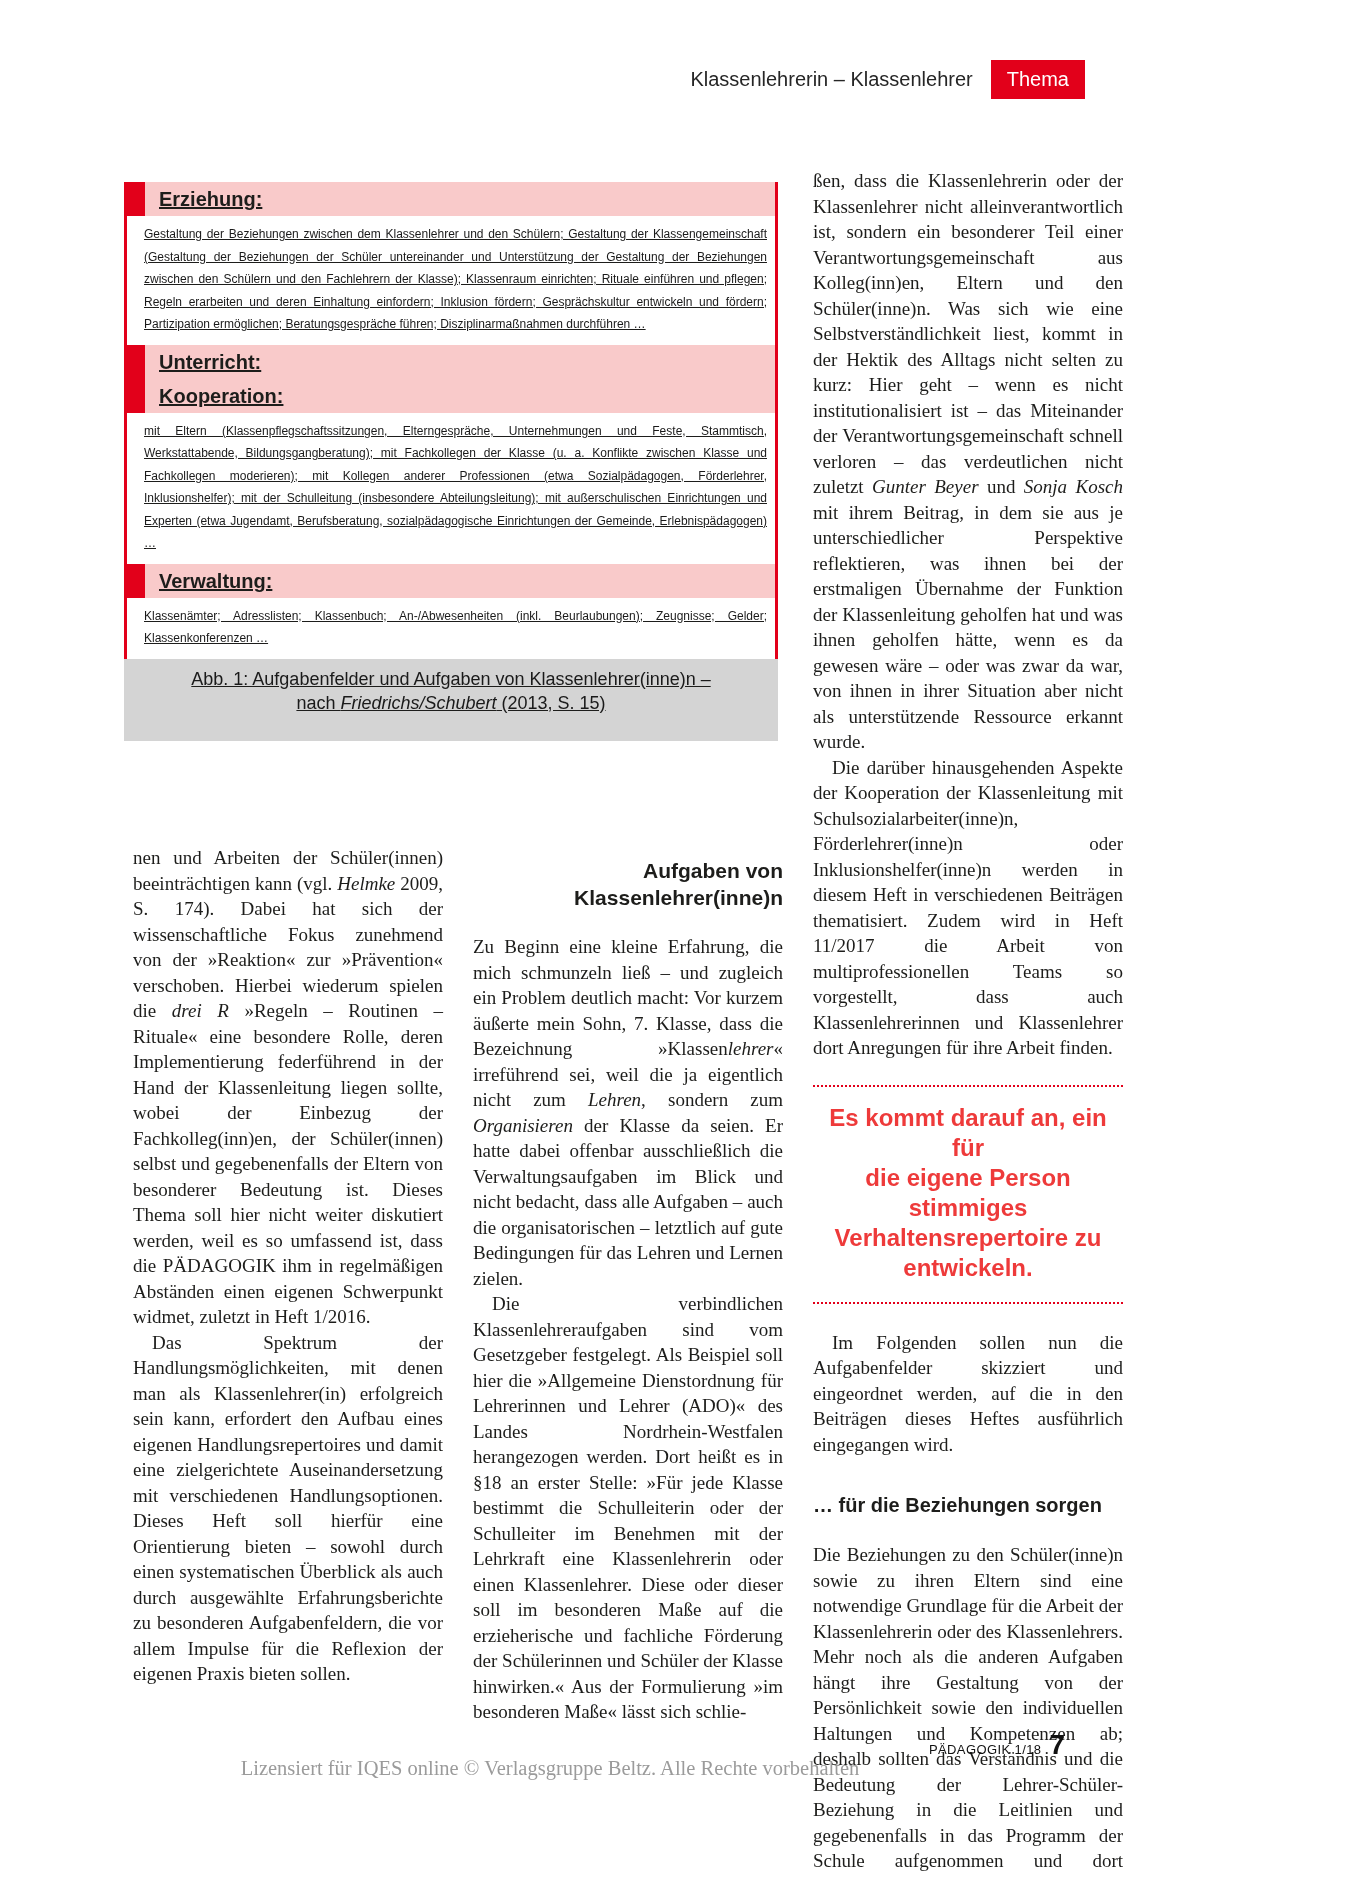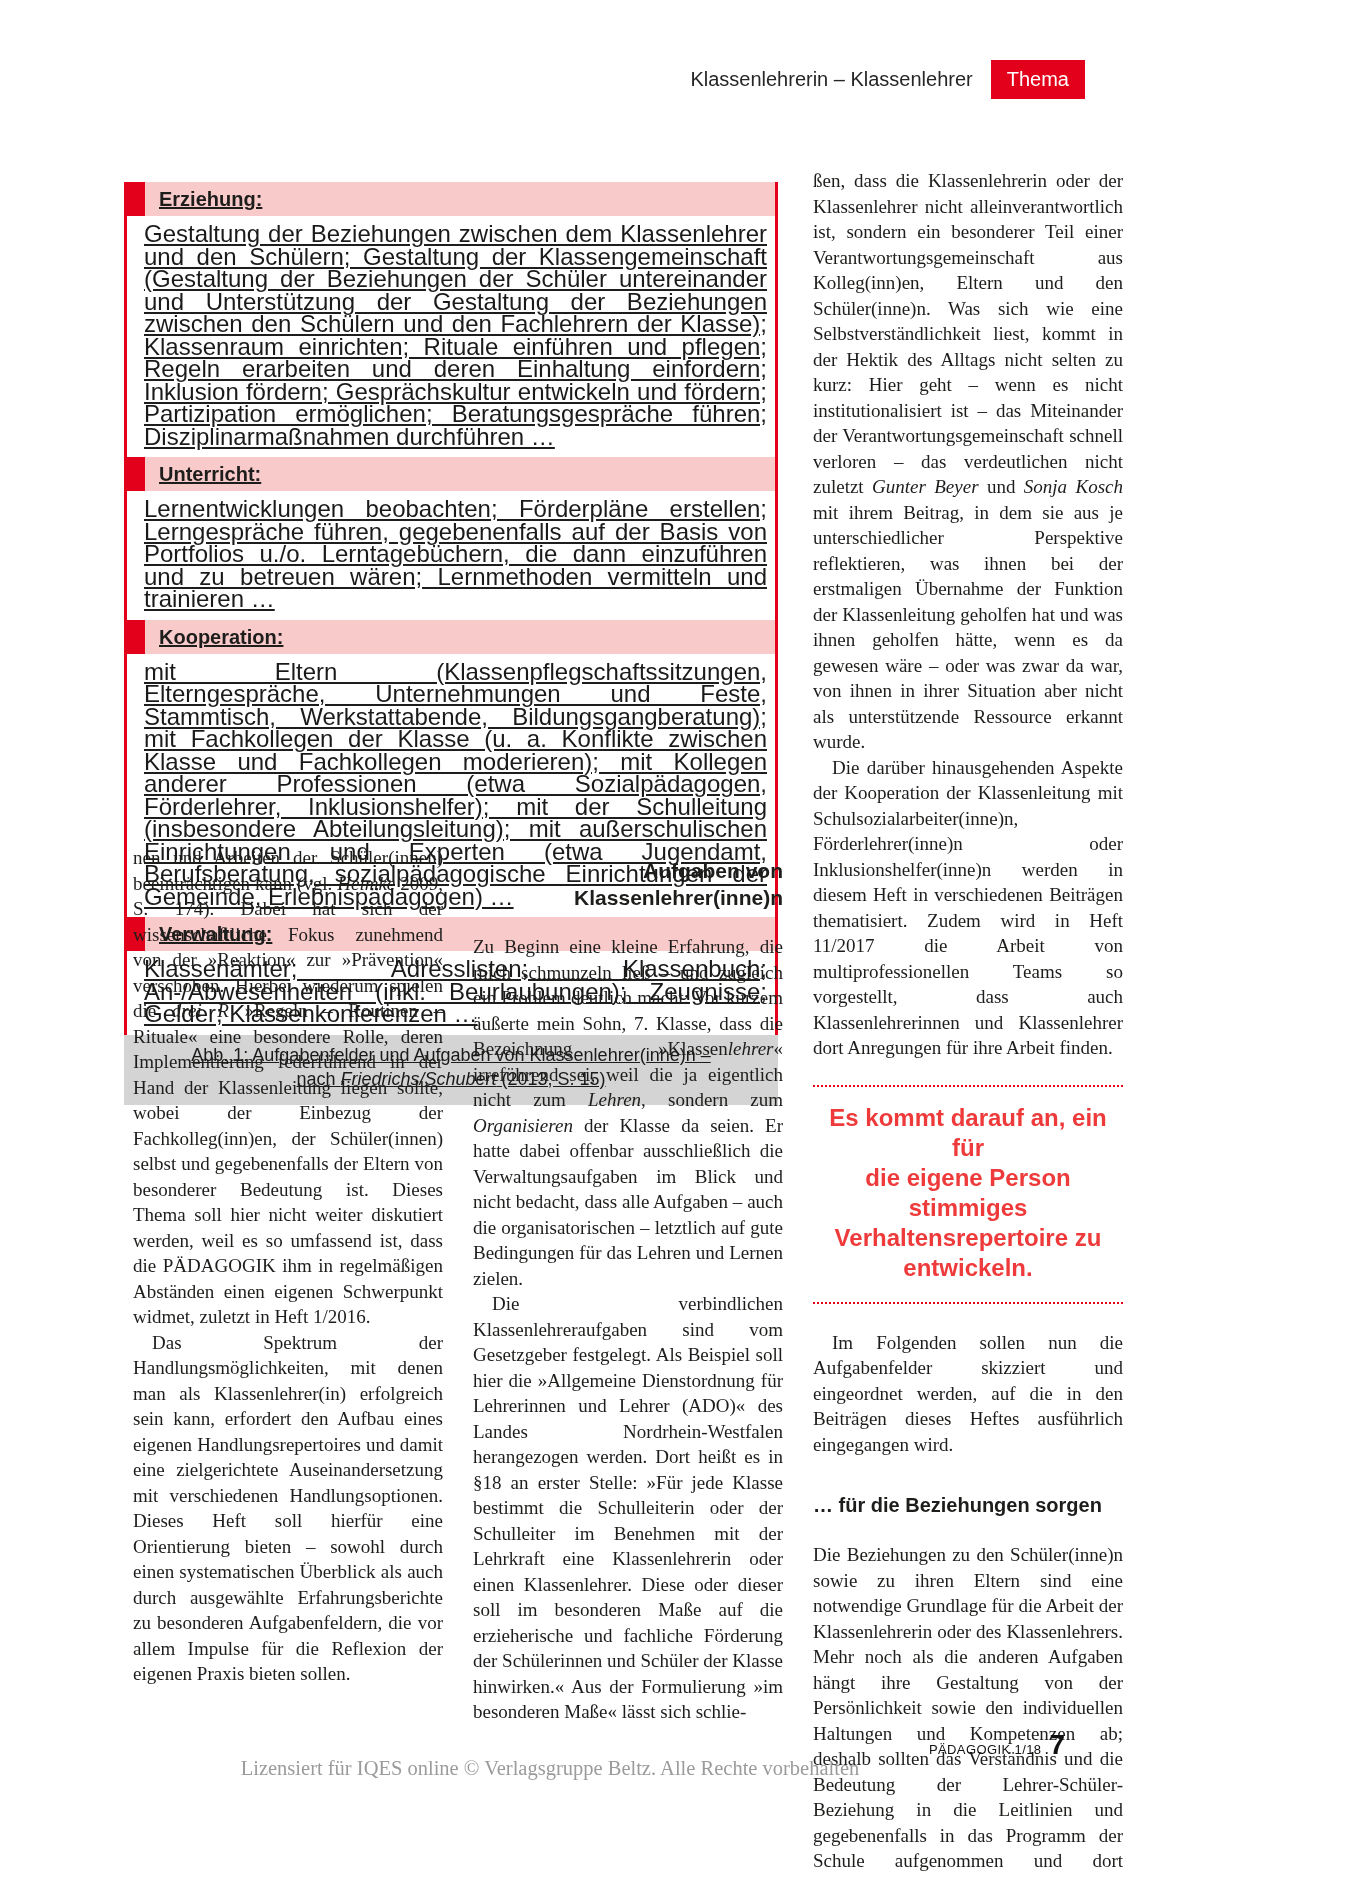--- a/index.html
+++ b/index.html
@@ -48,29 +48,29 @@
     padding:5px 10px 5px 32px;
     font-weight:bold;font-size:20px;line-height:24px;
   }
   .fig-tab{
     position:absolute;left:-3px;top:0;
     width:21px;height:100%;
     background:var(--accent-red);
   }
   .fig-body{
     padding:7px 8px 9px 17px;
-    font-size:24px;line-height:22.5px;
+    font-size:12px;line-height:22.5px;
     text-align:justify;
     color:#1a1a1a;
   }
   .figcaption{
     background:var(--caption-gray);
     text-align:center;
     font-size:18px;line-height:24px;
-    padding:8px 10px 14px;
+    padding:8px 10px 26px;
     color:#1a1a1a;
   }
   
   .col{
     position:absolute;width:310px;
     font-size:19px;line-height:25.5px;
     text-align:justify;
     hyphens:none;
   }
   .col1{left:133px;top:845px;}
@@ -134,21 +134,20 @@
           <span class="fig-tab"></span>
           <span>Erziehung:</span>
         </div>
         <div class="fig-body">Gestaltung der Beziehungen zwischen dem Klassenlehrer und den Schülern; Gestaltung der Klassengemeinschaft (Gestaltung der Beziehungen der Schüler untereinander und Unterstützung der Gestaltung der Beziehungen zwischen den Schülern und den Fachlehrern der Klasse); Klassenraum einrichten; Rituale einführen und pflegen; Regeln erarbeiten und deren Einhaltung einfordern; Inklusion fördern; Gesprächskultur entwickeln und fördern; Partizipation ermöglichen; Beratungsgespräche führen; Disziplinarmaßnahmen durchführen …</div>
       </section>
       <section class="fig-section">
         <div class="fig-head">
           <span class="fig-tab"></span>
           <span>Unterricht:</span>
         </div>
-        <div class="fig-body">Lernentwicklungen beobachten; Förderpläne erstellen; Lerngespräche führen, gegebenenfalls auf der Basis von Portfolios u./o. Lerntagebüchern, die dann einzuführen und zu betreuen wären; Lernmethoden vermitteln und trainieren …</div>
       </section>
       <section class="fig-section">
         <div class="fig-head">
           <span class="fig-tab"></span>
           <span>Kooperation:</span>
         </div>
         <div class="fig-body">mit Eltern (Klassenpflegschaftssitzungen, Elterngespräche, Unternehmungen und Feste, Stammtisch, Werkstattabende, Bildungsgangberatung); mit Fachkollegen der Klasse (u. a. Konflikte zwischen Klasse und Fachkollegen moderieren); mit Kollegen anderer Professionen (etwa Sozialpädagogen, Förderlehrer, Inklusionshelfer); mit der Schulleitung (insbesondere Abteilungsleitung); mit außerschulischen Einrichtungen und Experten (etwa Jugendamt, Berufsberatung, sozialpädagogische Einrichtungen der Gemeinde, Erlebnispädagogen) …</div>
       </section>
       <section class="fig-section">
         <div class="fig-head">

